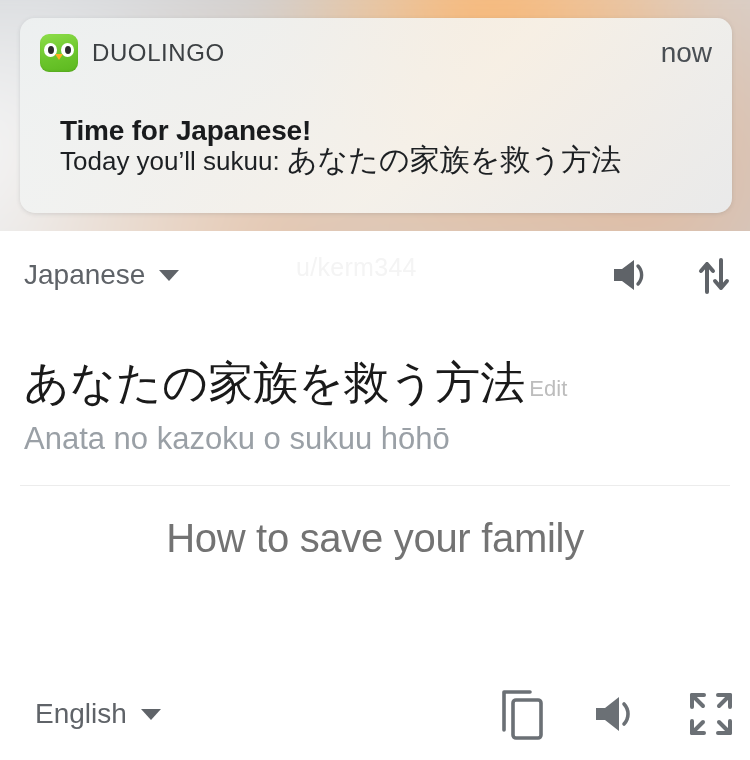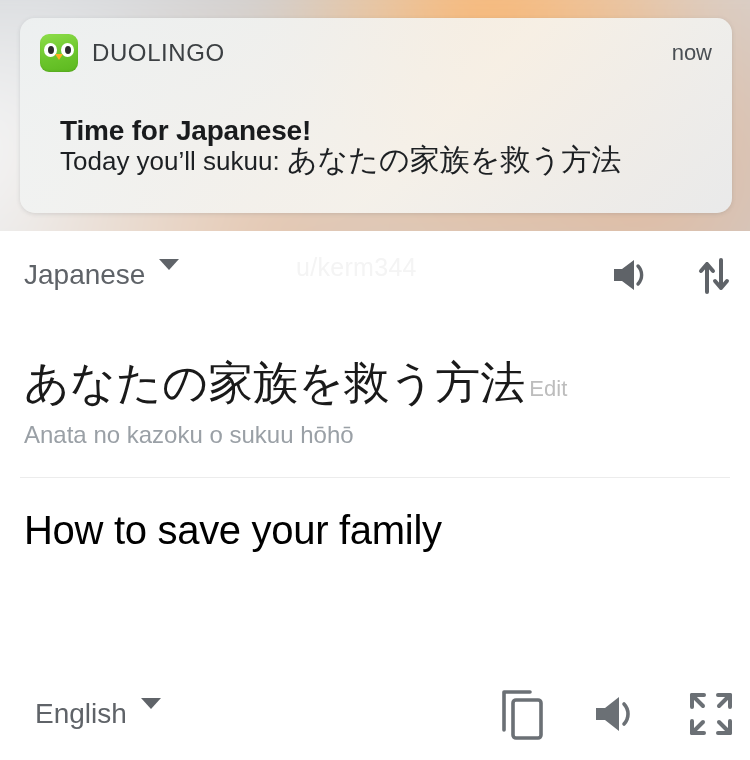--- a/index.html
+++ b/index.html
@@ -111,21 +111,21 @@
   #notif-app-name {
     margin-left: 14px;
     font-size: 24px;
     letter-spacing: 0.6px;
     color: #3c4043;
     font-weight: 400;
   }
 
   #notif-time {
     margin-left: auto;
-    font-size: 22px;
+    font-size: 28px;
     color: #4a4f54;
   }
 
   #notif-title {
     position: absolute;
     left: 40px;
     top: 97px;
     font-size: 28px;
     font-weight: bold;
     color: #191b1d;
@@ -159,20 +159,21 @@
   #app-top-bar {
     position: relative;
     height: 88px;
     display: flex;
     align-items: center;
     padding: 0 18px 0 24px;
   }
 
   .lang-select {
     display: inline-flex;
+    align-items: center;
     gap: 14px;
     cursor: pointer;
   }
   .lang-select .lang-label {
     font-size: 28px;
     color: #5f6368;
   }
   .caret {
     width: 0; height: 0;
     border-left: 10px solid transparent;
@@ -225,36 +226,37 @@
   }
   #edit-link {
     font-size: 22px;
     color: #bdbdbd;
     margin-left: 4px;
     margin-bottom: 7px;
     cursor: pointer;
   }
   #romaji {
     margin-top: 12px;
-    font-size: 24px;
+    font-size: 31px;
     color: #9aa0a6;
     letter-spacing: 0px;
   }
 
   #divider {
     margin: 28px 20px 0 20px;
     height: 1px;
     background: #ececec;
   }
 
   #translation {
     padding: 30px 24px 0 24px;
     font-size: 40px;
-    color: #000000;
+    color: #737373;
     letter-spacing: -0.3px;
+    text-align: center;
   }
 
   
   #app-bottom-bar {
     position: absolute;
     left: 0;
     bottom: 0;
     width: 750px;
     height: 92px;
     display: flex;

